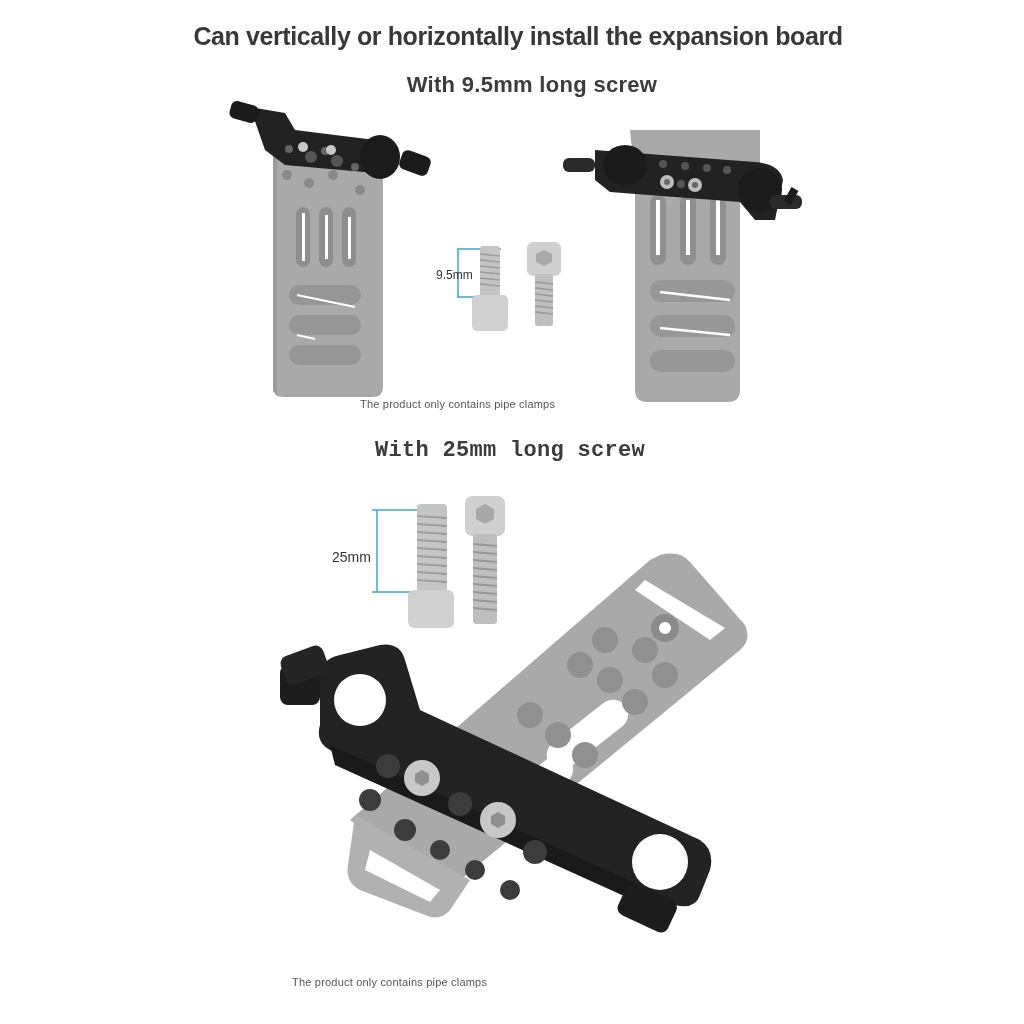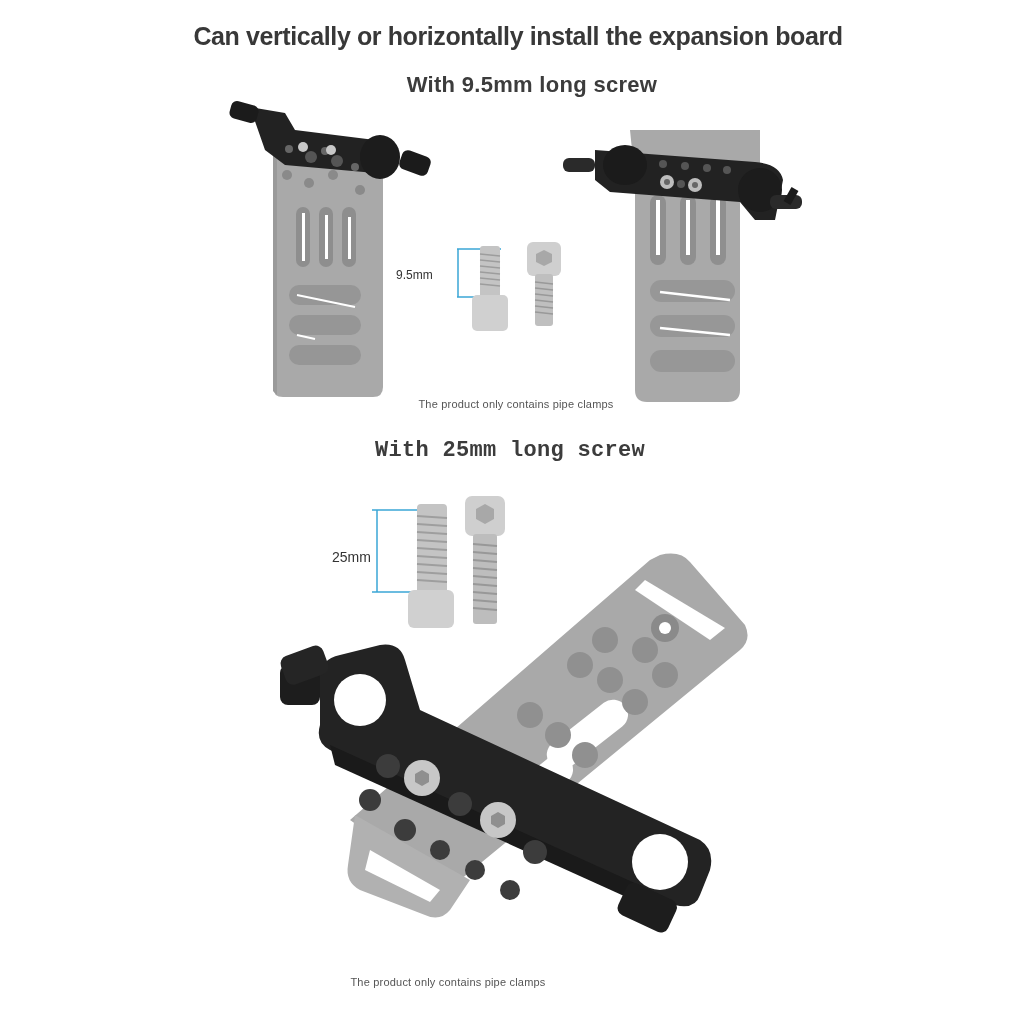--- a/index.html
+++ b/index.html
@@ -3,25 +3,25 @@
 <meta charset="utf-8">
 <style>
   html, body { margin:0; padding:0; background:#ffffff; }
   body { width:1024px; height:1024px; position:relative; overflow:hidden;
          font-family:"Liberation Sans", "DejaVu Sans", sans-serif; color:#3a3a3a; }
   .abs { position:absolute; }
   .title { left:0; width:1036px; top:22px; text-align:center; font-size:25px; font-weight:bold; color:#383838; letter-spacing:-0.4px; }
   .h2 { left:0; width:1024px; text-align:center; font-size:22px; font-weight:bold; color:#3c3c3c; letter-spacing:0.3px; }
   .h2.a { top:72px;margin-left:20px; }
   .h2.b { top:438px; width:1020px;font-family:Liberation Mono, monospace; }
-  .caption { font-size:11px; color:#555; text-align:center; letter-spacing:0.2px; }
+  .caption { font-size:11px; color:#555; text-align:left; letter-spacing:0.2px; }
   .cap1 { left:360px; width:312px; top:398px; }
   .cap2 { left:292px; width:312px; top:976px; }
   .dim { font-size:12px; color:#333; }
-  .dim1 { left:396px; top:268px; }
+  .dim1 { left:436px; top:268px; }
   .dim2 { left:332px; top:549px; font-size:14px;text-align:right; }
   svg { position:absolute; }
 </style>
 </head>
 <body>
 
 <div class="abs title">Can vertically or horizontally install the expansion board</div>
 
 <div class="abs h2 a">With 9.5mm long screw</div>
 

